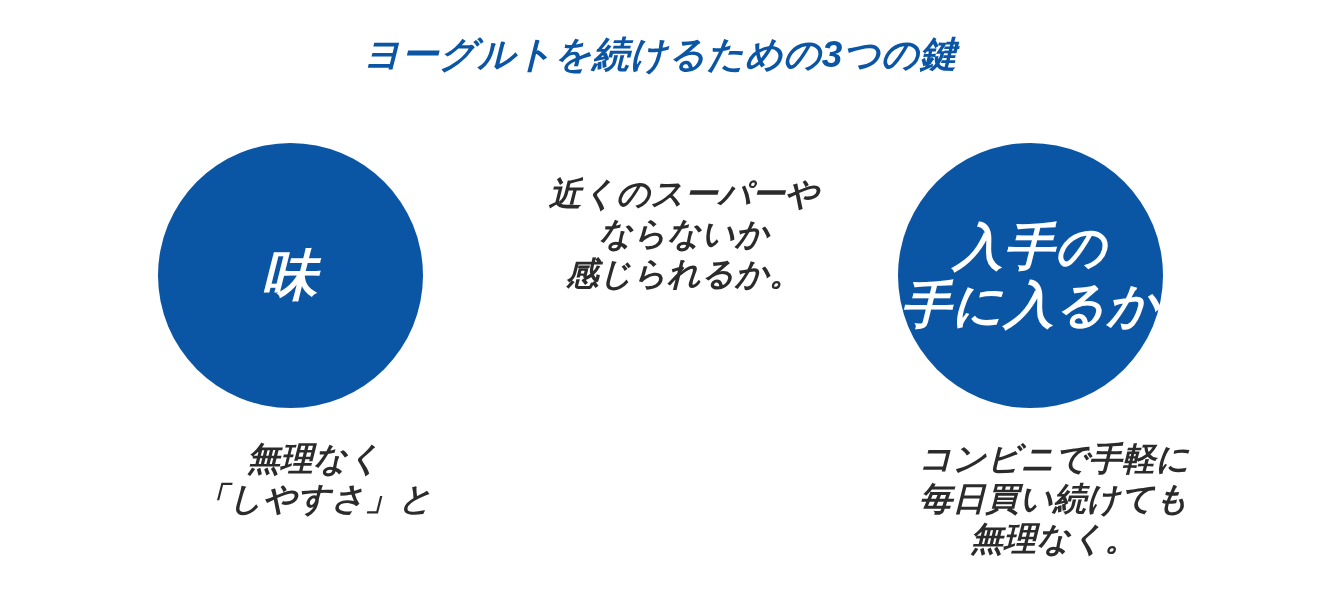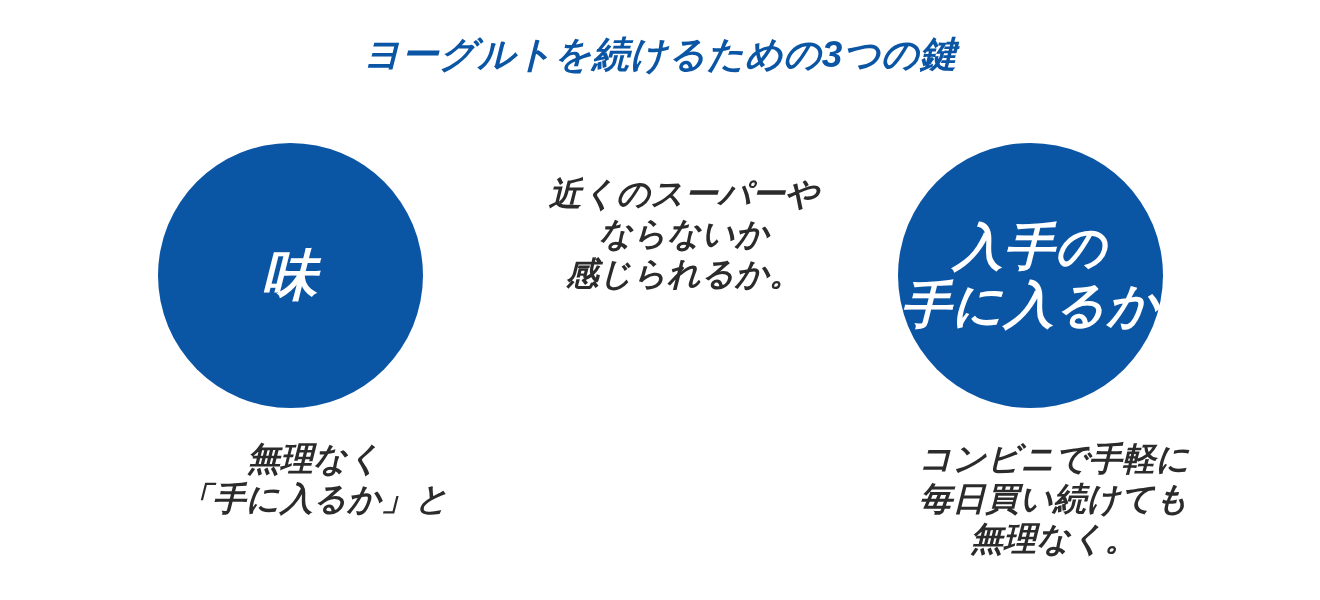--- a/index.html
+++ b/index.html
@@ -113,21 +113,21 @@
   <div class="columns">
 
     <div class="column">
       <div class="key-circle">
         <div class="circle-label single">
           <span class="line">味</span>
         </div>
       </div>
       <div class="caption">
         <span class="line">無理なく</span>
-        <span class="line">「手に入るか」と</span>
+        <span class="line">「しやすさ」と</span>
       </div>
     </div>
 
     <div class="column">
       <div class="caption">
         <span class="line">近くのスーパーや</span>
         <span class="line">ならないか</span>
         <span class="line">感じられるか。</span>
       </div>
     </div>

